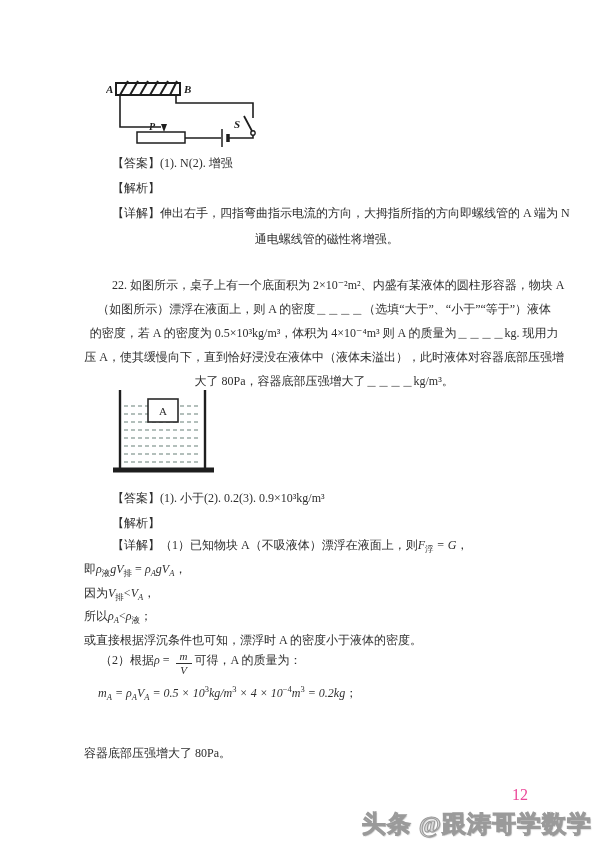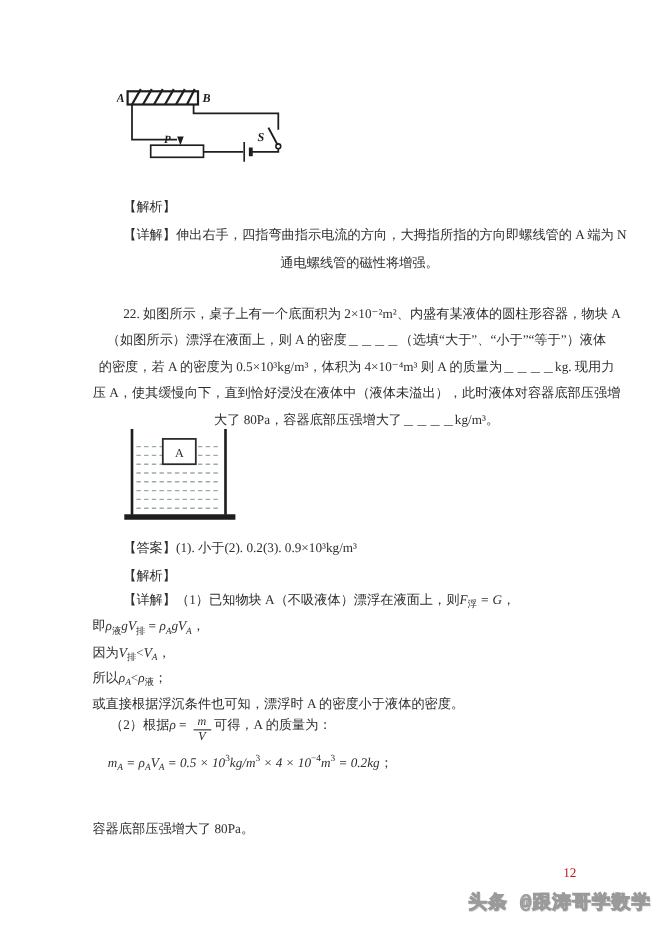--- a/index.html
+++ b/index.html
@@ -14,25 +14,25 @@
   .ind2{padding-left:16px;}
   .ind3{padding-left:14px;}
   .ind4{padding-left:6px;}
   .it{font-style:italic;}
   sub{font-size:8.5px;vertical-align:-3px;line-height:0;}
   sup{font-size:8.5px;vertical-align:5px;line-height:0;}
   .frac{display:inline-block;text-align:center;vertical-align:-10px;margin:0 3px;font-style:italic;}
   .frac .num{display:block;border-bottom:1px solid #2e2e2e;padding:0 4px;line-height:13px;font-size:11px;}
   .frac .den{display:block;line-height:13px;font-size:11px;}
   .fig{position:absolute;}
-  .pagenum{position:absolute;left:512px;top:786px;font-size:12px;color:#b91c1c;}
+  .pagenum{position:absolute;left:512px;top:786px;font-size:16px;color:#ec4899;}
   .watermark{
-    position:absolute;right:8px;top:808px;font-size:17px;font-weight:bold;letter-spacing:1px;
+    position:absolute;right:8px;top:808px;font-size:24px;font-weight:bold;letter-spacing:1px;
     color:#d9d9d9;-webkit-text-stroke:1px #9a9a9a;text-shadow:1px 1px 1px #c4c4c4;
-    font-family:Liberation Mono, monospace;
+    font-family:Liberation Serif, serif;
   }
 </style>
 </head>
 <body>
 
 <div class="page">
 
   <svg class="fig" style="left:106px;top:76px" width="152" height="80" viewBox="0 0 152 80">
     <g stroke="#1e1e1e" fill="none">
       <rect x="10" y="7" width="64" height="12" stroke-width="2"></rect>
@@ -56,20 +56,21 @@
     </g>
     <path d="M123,62 H147 V59" stroke="#1e1e1e" stroke-width="1.6" fill="none"></path>
     <g>
       <circle cx="147" cy="57" r="2.2" stroke="#1e1e1e" stroke-width="1.4" fill="#fff"></circle>
       <line x1="146" y1="55" x2="138" y2="40" stroke="#1e1e1e" stroke-width="1.8"></line>
     </g>
     <text x="128" y="52" font-size="11" font-style="italic" font-weight="bold" fill="#1e1e1e">S</text>
     <path d="M70,19 V27 H147 V42" stroke="#1e1e1e" stroke-width="1.6" fill="none"></path>
   </svg>
 
+  <div class="line" style="left:112px;top:154px">【答案】(1). N(2). 增强</div>
   <div class="line" style="left:112px;top:179px">【解析】</div>
   <div class="para" style="top:200px;line-height:26px">
       <div class="tline ind1">【详解】伸出右手，四指弯曲指示电流的方向，大拇指所指的方向即螺线管的 A 端为 N</div>
       <div class="tline">通电螺线管的磁性将增强。</div>
     </div>
 
   <div class="para" style="top:273px;line-height:24px">
       <div class="tline ind1">22. 如图所示，桌子上有一个底面积为 2×10⁻²m²、内盛有某液体的圆柱形容器，物块 A</div>
       <div class="tline">（如图所示）漂浮在液面上，则 A 的密度＿＿＿＿（选填“大于”、“小于”“等于”）液体</div>
       <div class="tline">的密度，若 A 的密度为 0.5×10³kg/m³，体积为 4×10⁻⁴m³ 则 A 的质量为＿＿＿＿kg. 现用力</div>

